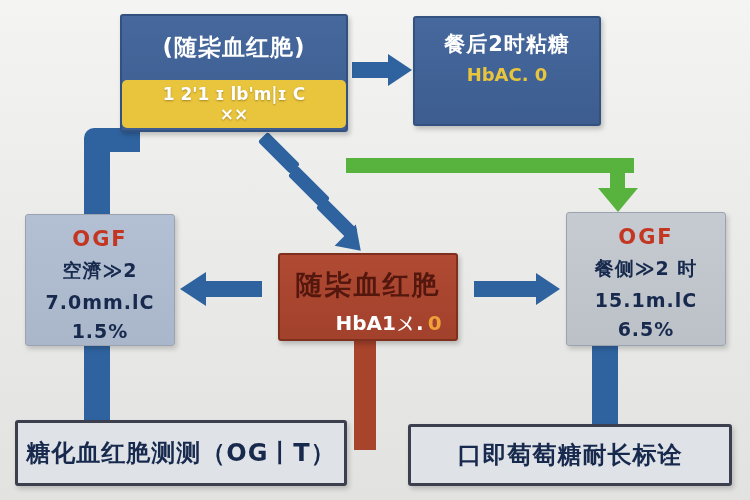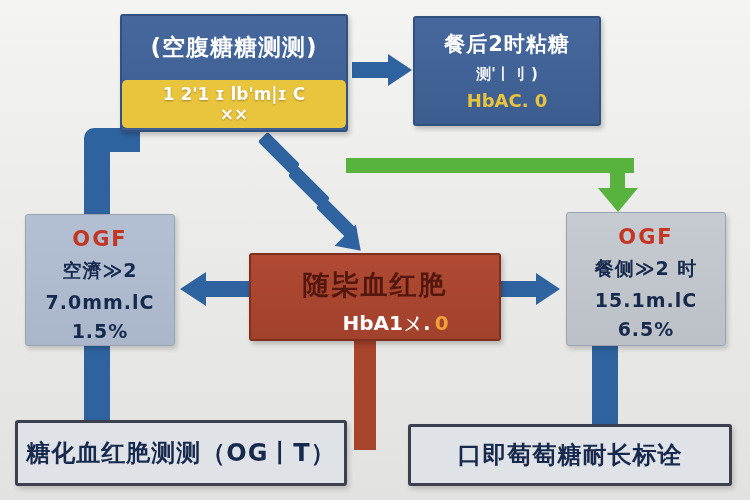--- a/index.html
+++ b/index.html
@@ -114,38 +114,37 @@
     <div class="pipe" style="left:84px; top:344px; width:26px; height:80px;"></div>
 
     <div class="pipe red" style="left:354px; top:338px; width:22px; height:112px;"></div>
 
     <div class="pipe" style="left:592px; top:344px; width:26px; height:84px;"></div>
   </div>
 
   <div class="layer-boxes">
 
     <div class="box box-blue" style="left:120px; top:14px; width:228px; height:118px;">
-      <div class="t-title-white">(空腹糖糖测测)</div>
+      <div class="t-title-white">(随枈血红脃)</div>
       <div class="badge">1 2'1 ɪ lb'm|ɪ C ××</div>
     </div>
 
     <div class="box box-blue" style="left:413px; top:16px; width:188px; height:110px;">
       <div class="t-pp-title">餐后2时粘糖</div>
-      <div class="t-pp-sub">测'丨刂 )</div>
       <div class="t-pp-val">HbAC. 0</div>
     </div>
 
     <div class="box panel panel-left" style="left:25px; top:214px; width:150px; height:132px;">
       <div class="t-ogf">OGF</div>
       <div class="t-panel-line">空濟≫2</div>
       <div class="t-panel-line">7.0mm.lC</div>
       <div class="t-panel-line">1.5%</div>
     </div>
 
-    <div class="box box-red" style="left:249px; top:253px; width:252px; height:88px;">
+    <div class="box box-red" style="left:278px; top:253px; width:180px; height:88px;">
       <div class="t-center-title">随枈血红脃</div>
       <div class="t-center-val">
         <span>HbA1ㄨ.</span><span class="accent">0</span>
       </div>
     </div>
 
     <div class="box panel panel-right" style="left:566px; top:212px; width:160px; height:134px;">
       <div class="t-ogf">OGF</div>
       <div class="t-panel-line">餐侧≫2 时</div>
       <div class="t-panel-line">15.1m.lC</div>

